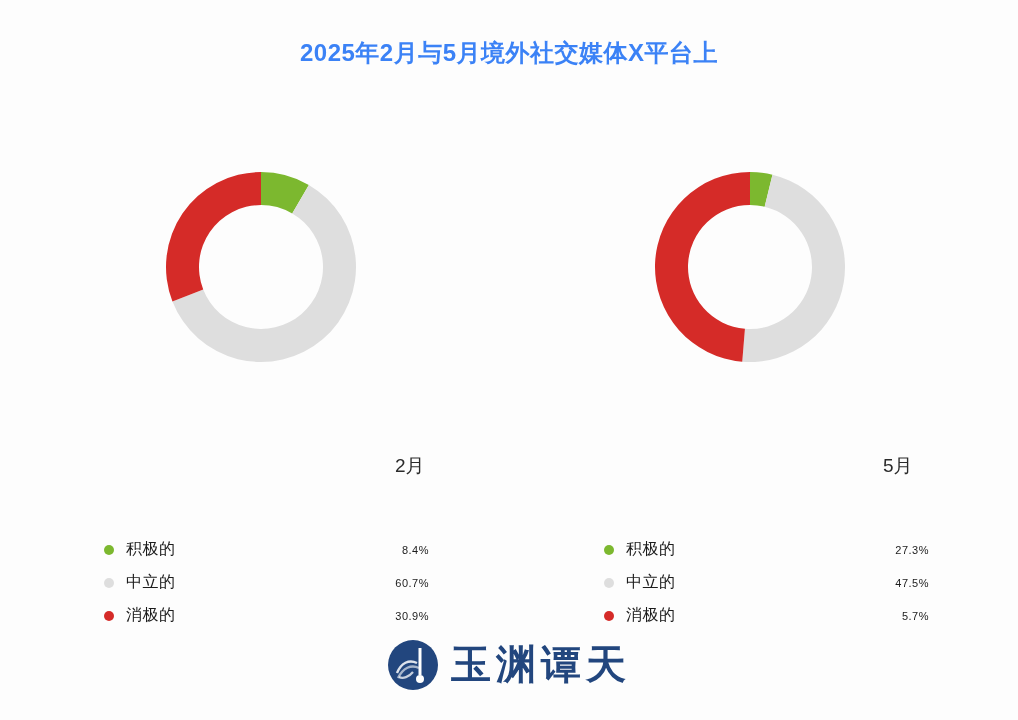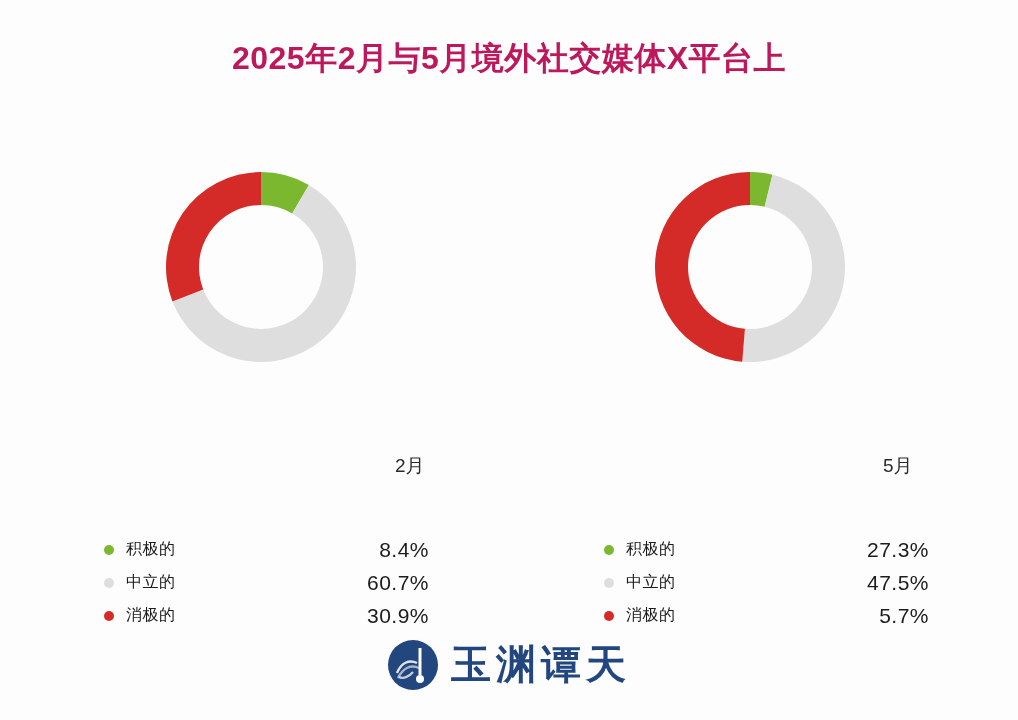--- a/index.html
+++ b/index.html
@@ -27,24 +27,24 @@
   .title-block {
     position: absolute;
     left: 0;
     top: 38px;
     width: 1018px;
     text-align: center;
     line-height: 1.26;
   }
   .title-line {
     display: block;
-    font-size: 32px;
+    font-size: 24px;
     font-weight: bold;
     letter-spacing: 0.5px;
-    color: #be185d;
+    color: #3b82f6;
     white-space: nowrap;
   }
 
   
   .donut-panel {
     position: absolute;
     top: 167px;
     width: 420px;
     height: 320px;
   }
@@ -96,21 +96,21 @@
     font-size: 16px;
     color: #1c1c1c;
     letter-spacing: 0.5px;
     white-space: nowrap;
   }
   .legend-value {
     position: absolute;
     left: 235px;
     width: 90px;
     text-align: right;
-    font-size: 21px;
+    font-size: 11px;
     color: #1c1c1c;
     letter-spacing: 0.5px;
     white-space: nowrap;
   }
 
   
   .logo {
     position: absolute;
     left: 0;
     top: 639px;

